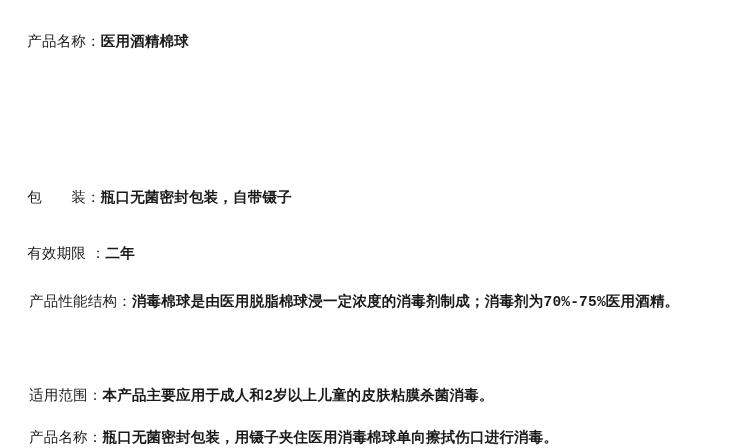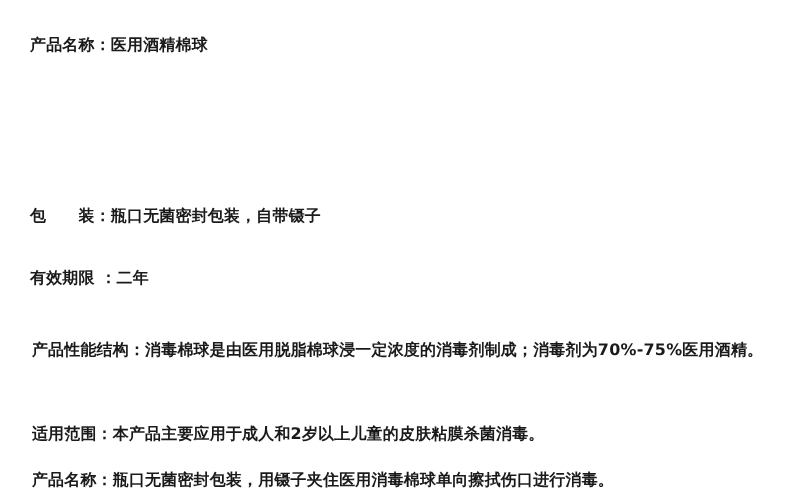--- a/index.html
+++ b/index.html
@@ -25,34 +25,35 @@
     position: absolute;
     left: 8px;
     right: 8px;
     font-size: 14.5px;
     line-height: 1.55;
     letter-spacing: 0.2px;
     white-space: pre-wrap;
     word-break: break-all;
   }
   .label {
-    font-weight: bold;
+    font-weight: normal;
   }
   .value {
     font-weight: bold;
+    font-family: Liberation Mono, monospace;
   }
   .bold-all {
     font-weight: bold;
   }
   .r-name   { top: 8px; }
   .r-spec   { top: 60px; }
   .r-maker  { top: 112px; }
   .r-pack   { top: 164px; }
   .r-expiry { top: 220px; }
-  .r-struct { top: 282px; line-height: 1.75; }
+  .r-struct { top: 264px; line-height: 1.75; }
   .r-scope  { top: 362px; }
   .r-usage  { top: 404px; }
   .r-struct .value { display: inline; }
 </style>
 </head>
 <body>
 
 <div class="sheet">
 
   <div class="row r-name">

